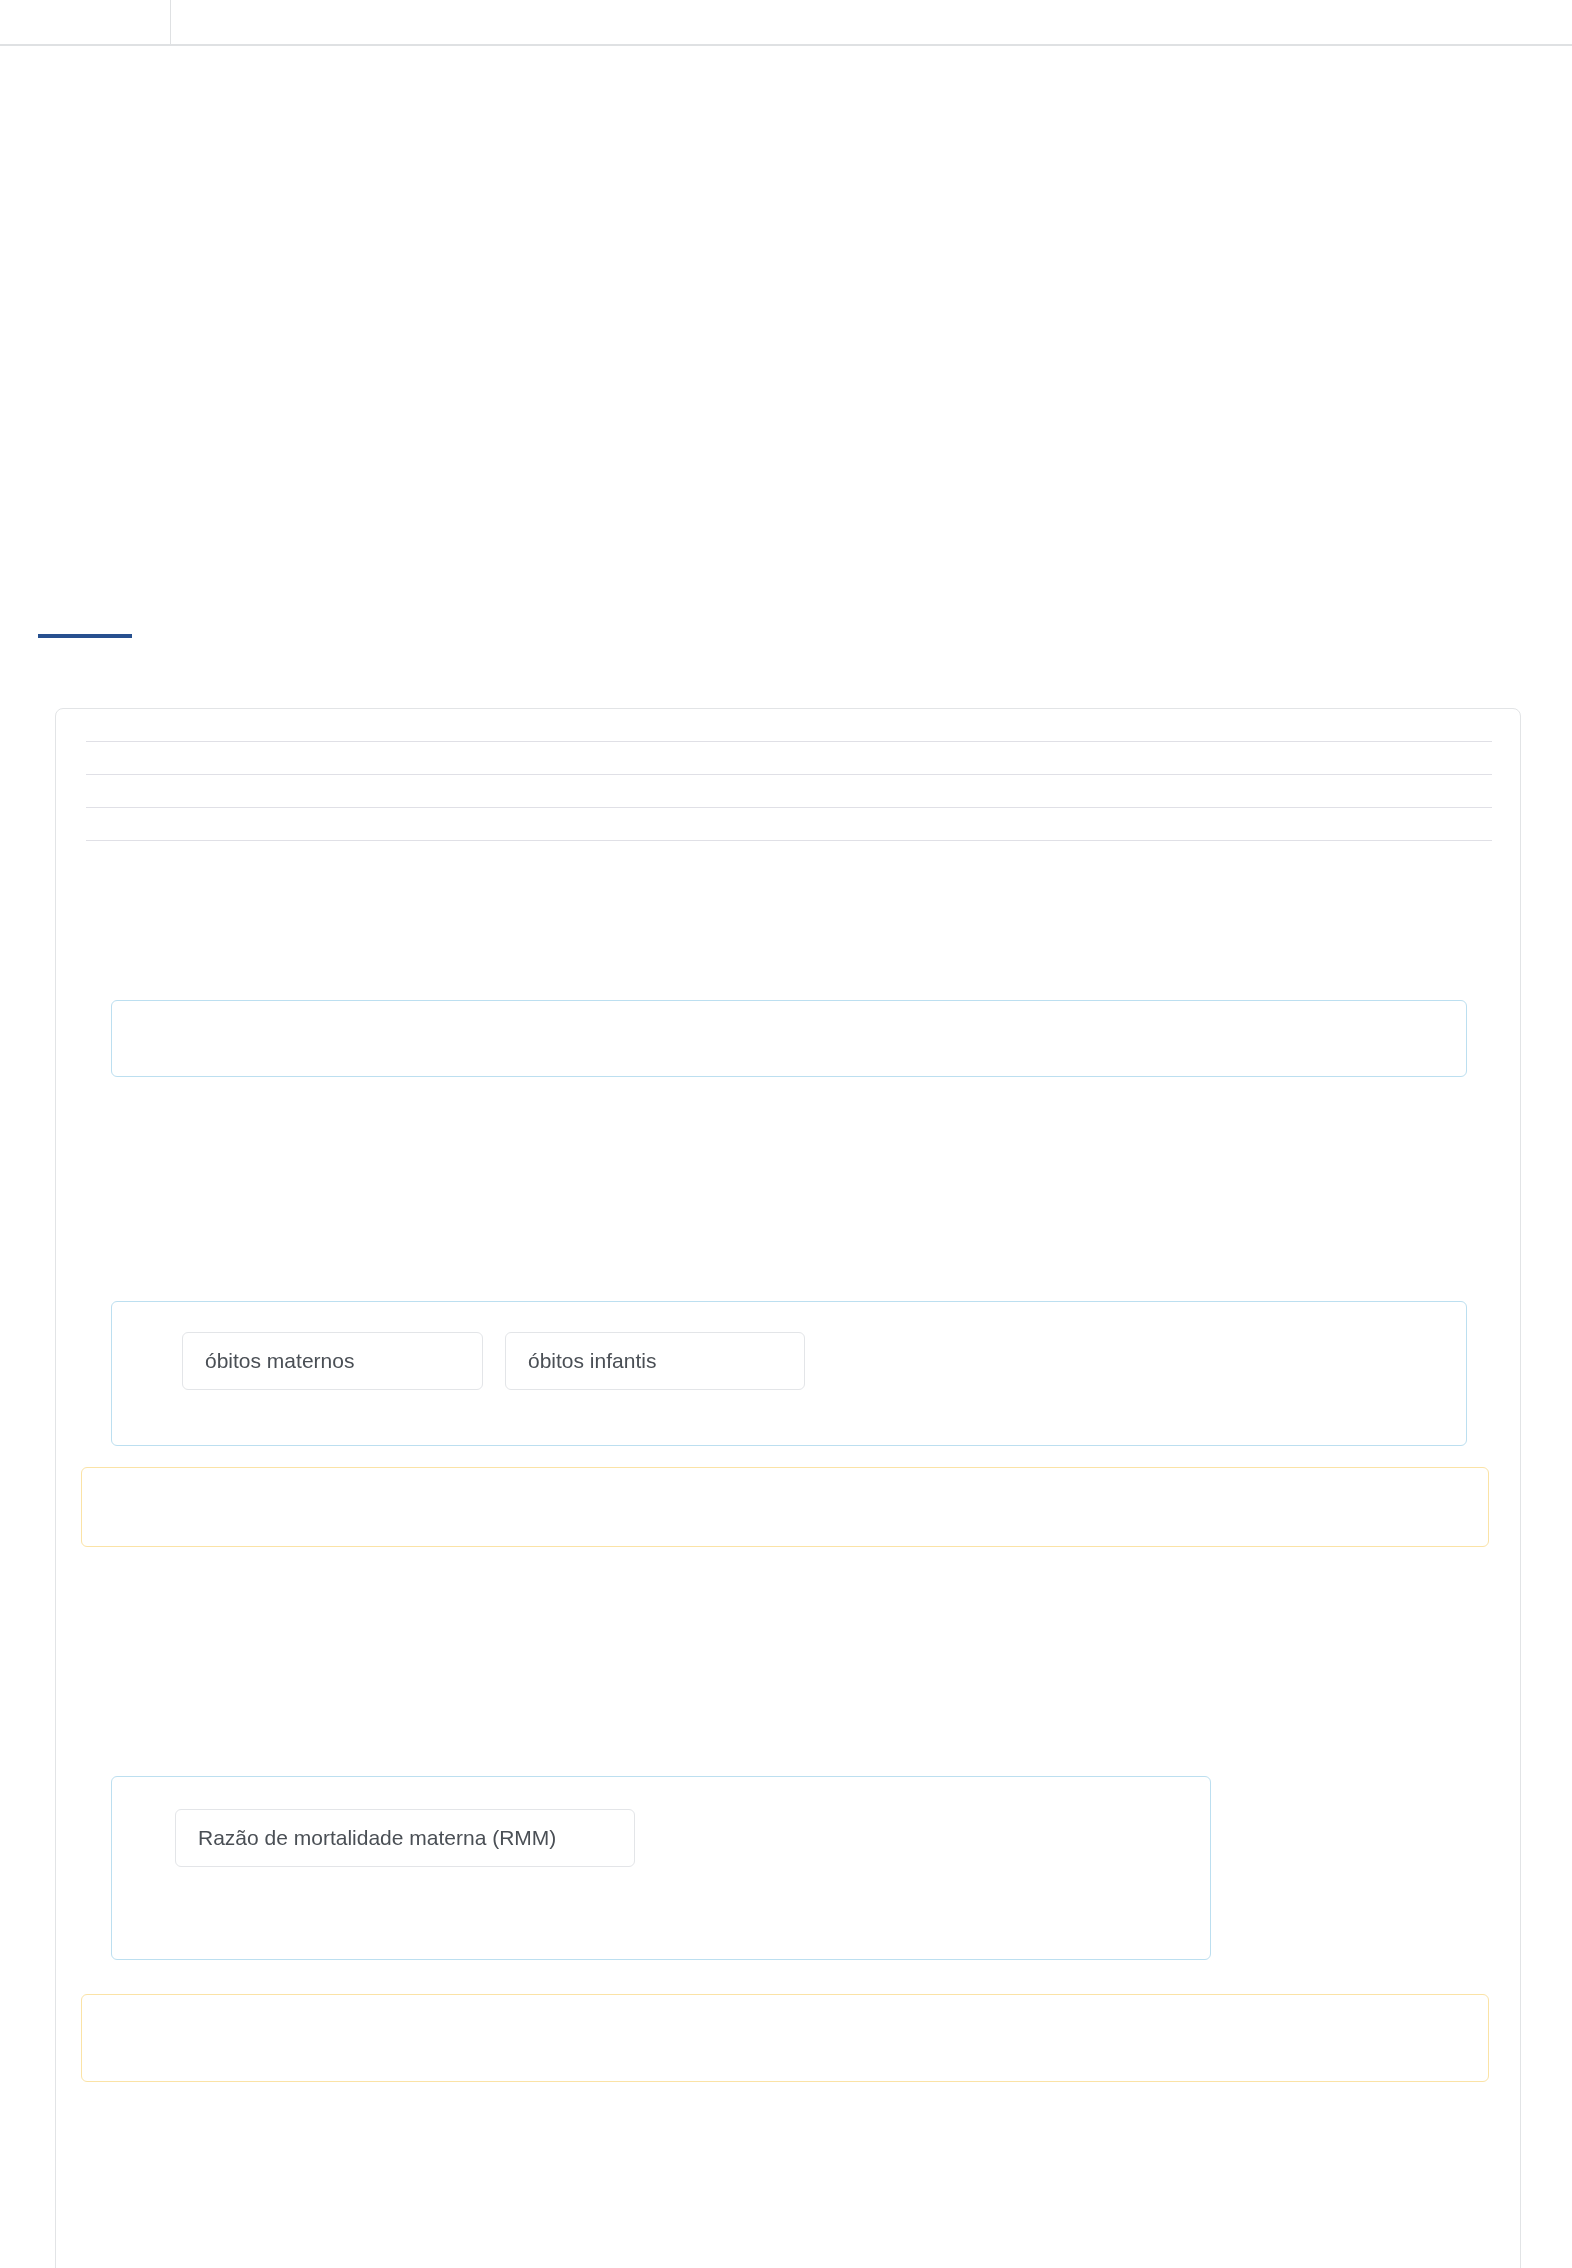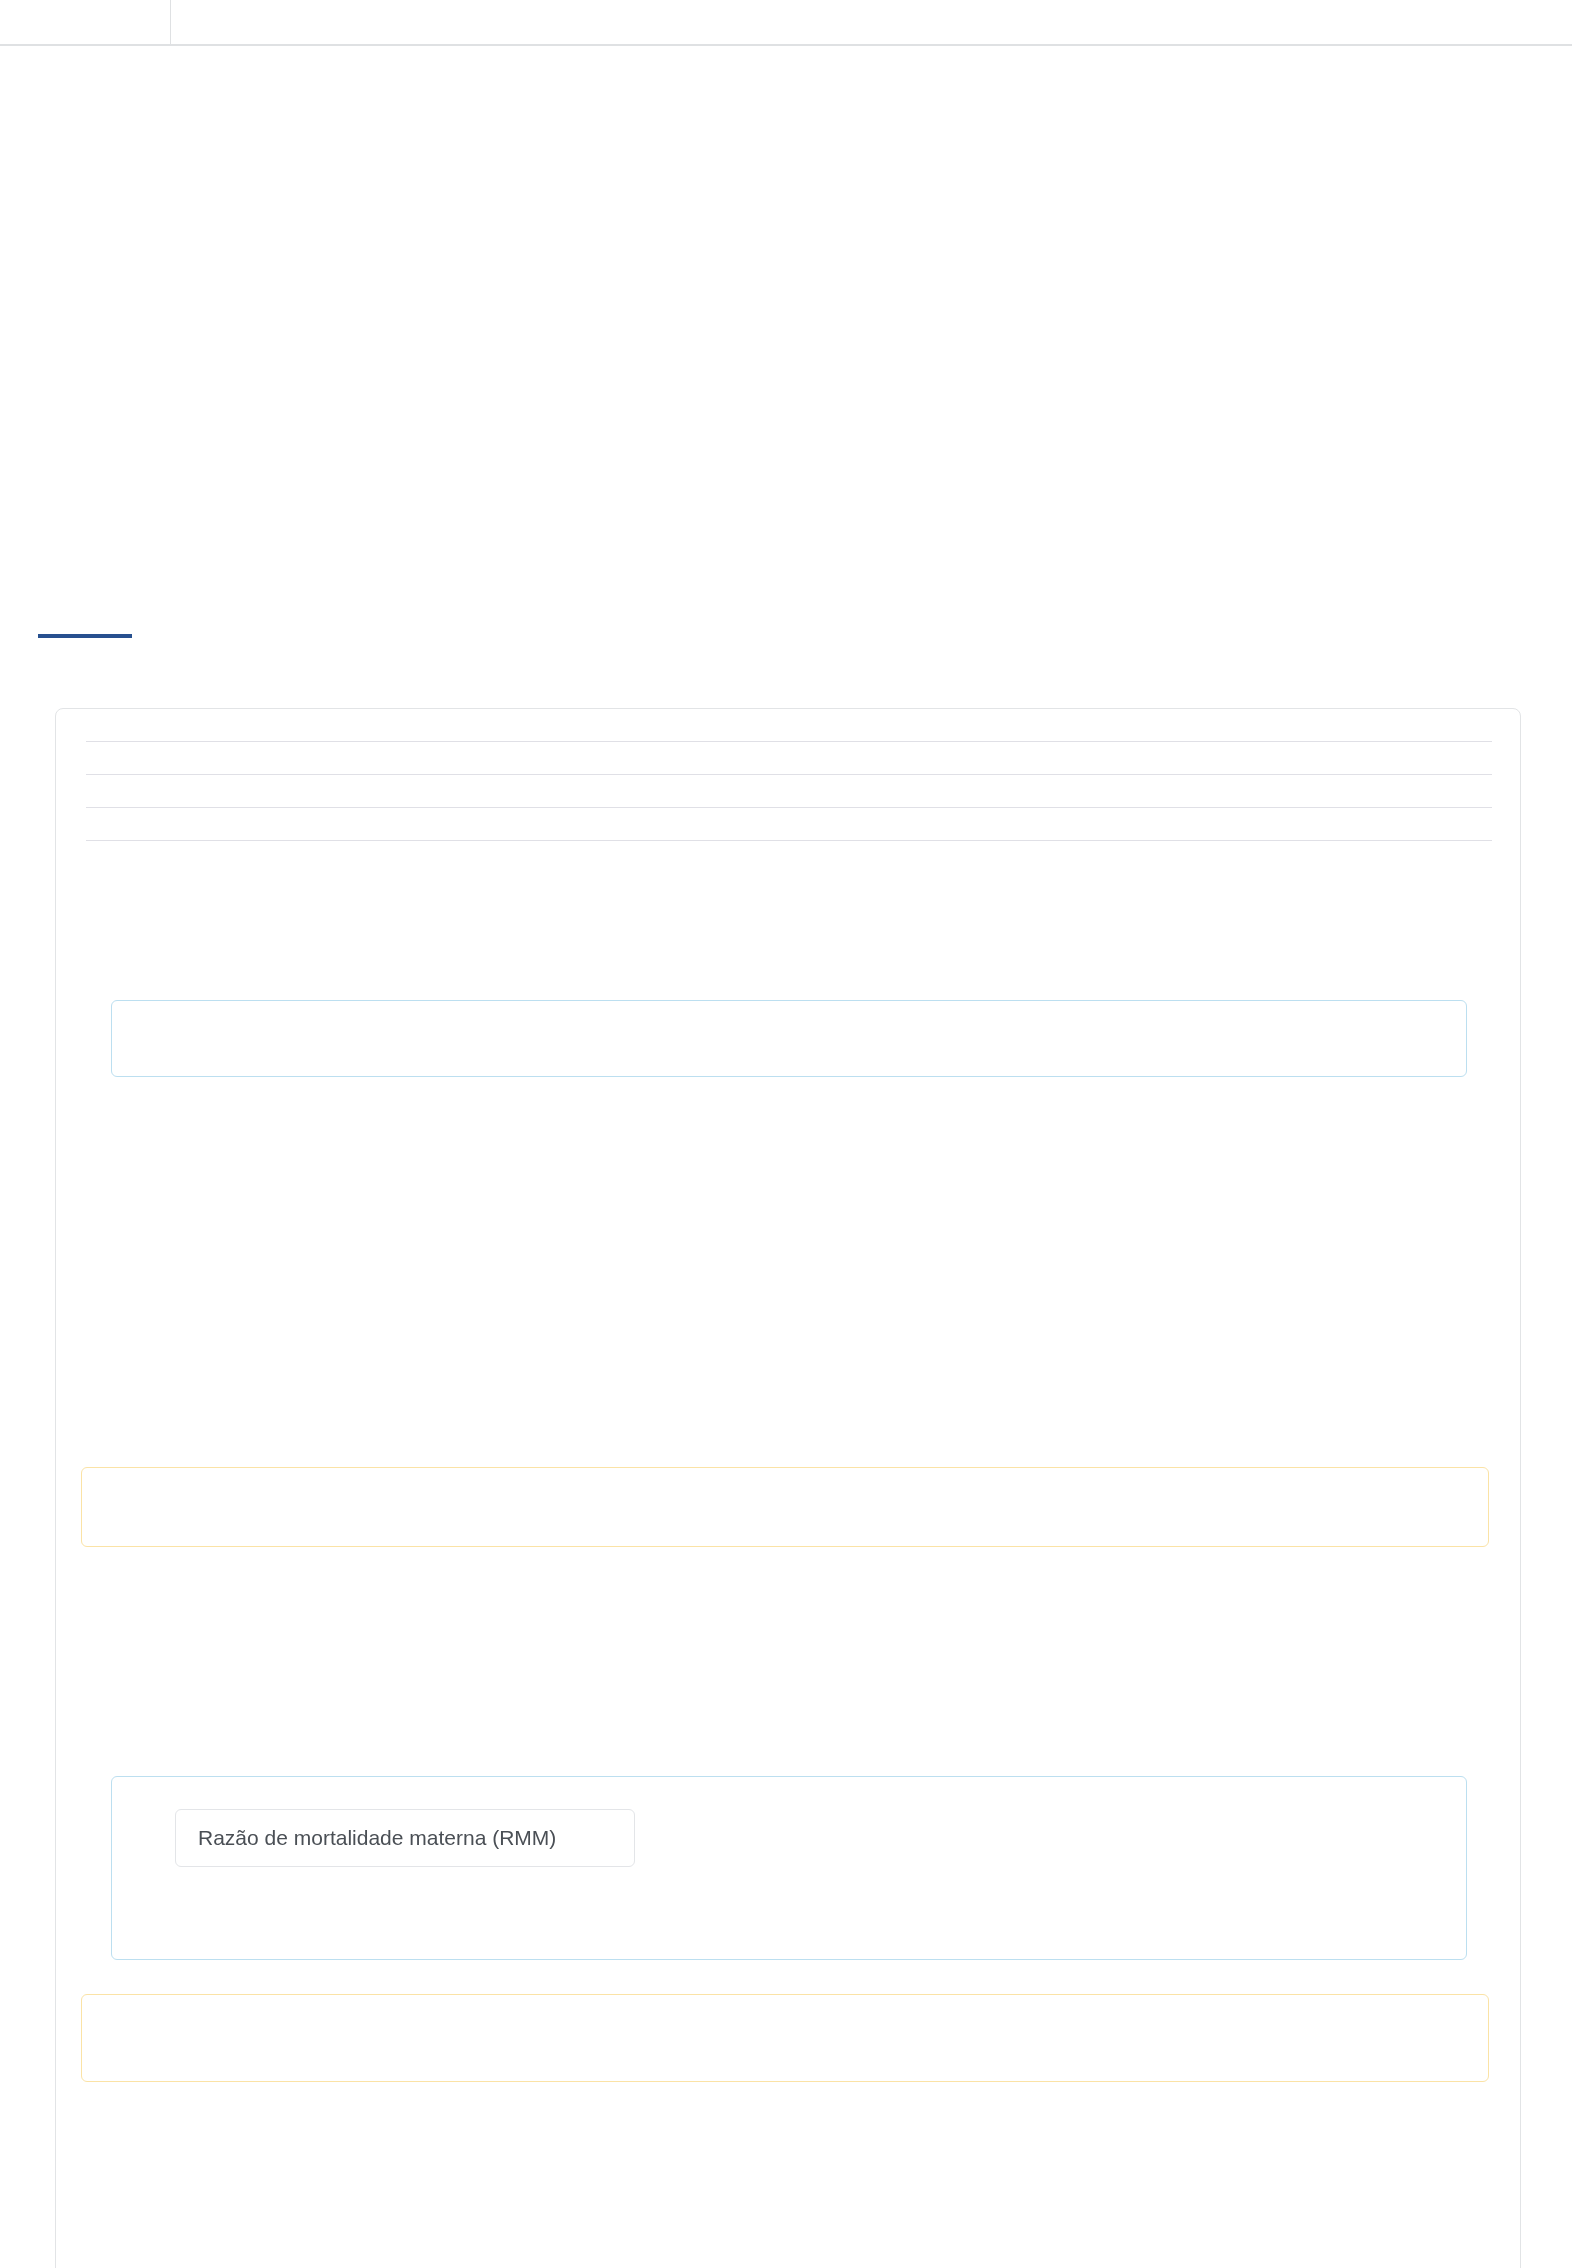--- a/index.html
+++ b/index.html
@@ -79,21 +79,21 @@
     position: absolute;
     border-radius: 6px;
     background: #ffffff;
   }
   .panel.blue   { border: 1px solid #bcdff0; }
   .panel.yellow { border: 1px solid #fbe3a6; }
 
   .panel-a { left: 55px;  top: 291px;  width: 1356px; height: 77px; }
   .panel-b { left: 55px;  top: 592px;  width: 1356px; height: 145px; }
   .panel-c { left: 25px;  top: 758px;  width: 1408px; height: 80px; }
-  .panel-d { left: 55px;  top: 1067px; width: 1356px; height: 184px; }
+  .panel-d { left: 55px;  top: 1067px; width: 1100px; height: 184px; }
   .panel-e { left: 25px;  top: 1285px; width: 1408px; height: 88px; }
 
   
   .chip-row {
     position: absolute;
     display: flex;
     gap: 22px;
     align-items: flex-start;
   }
   .chip-row-b { left: 70px; top: 30px; }
@@ -127,20 +127,26 @@
 
   <div class="table-block">
     <div class="table-row-divider"></div>
     <div class="table-row-divider"></div>
     <div class="table-row-divider"></div>
     <div class="table-row-divider"></div>
   </div>
 
   <div class="panel blue panel-a"></div>
 
+  <div class="panel blue panel-b">
+    <div class="chip-row chip-row-b">
+      <div class="chip chip-w1">óbitos maternos</div>
+      <div class="chip chip-w2">óbitos infantis</div>
+    </div>
+  </div>
 
   <div class="panel yellow panel-c"></div>
 
   <div class="panel blue panel-d">
     <div class="chip-row chip-row-d">
       <div class="chip chip-w3">Razão de mortalidade materna (RMM)</div>
     </div>
   </div>
 
   <div class="panel yellow panel-e"></div>

